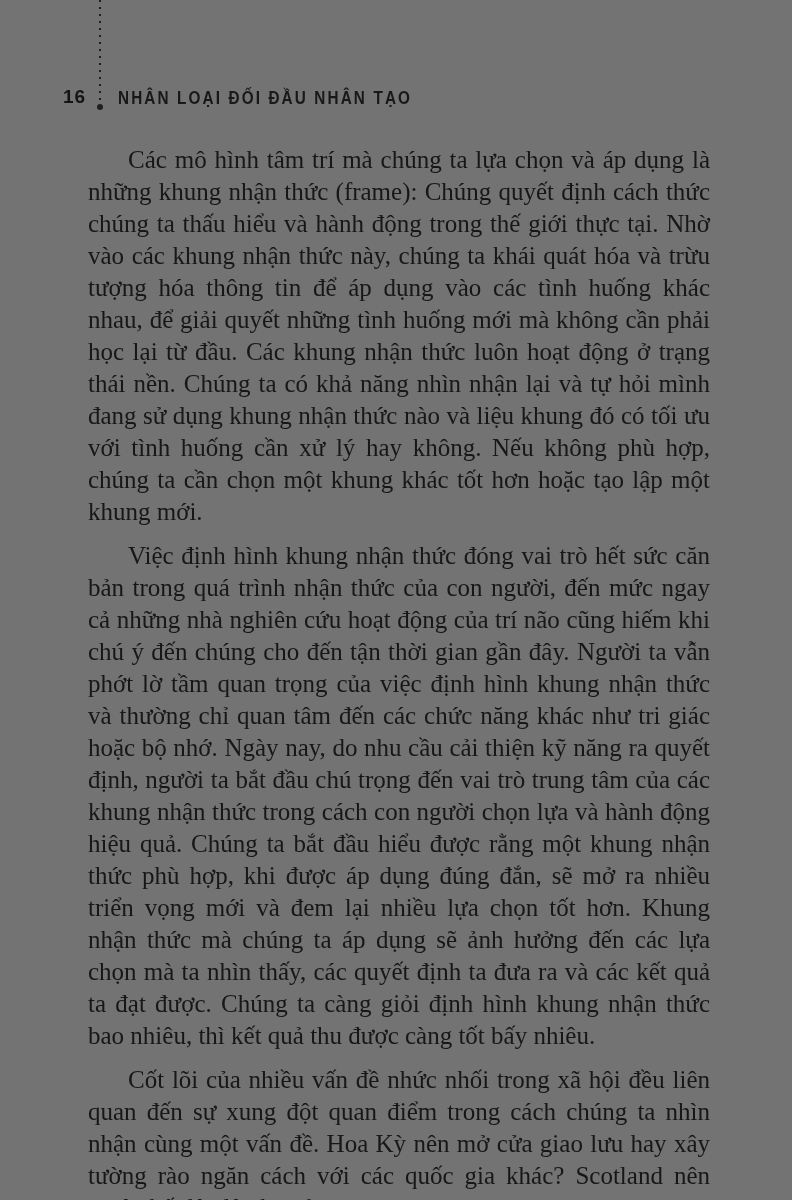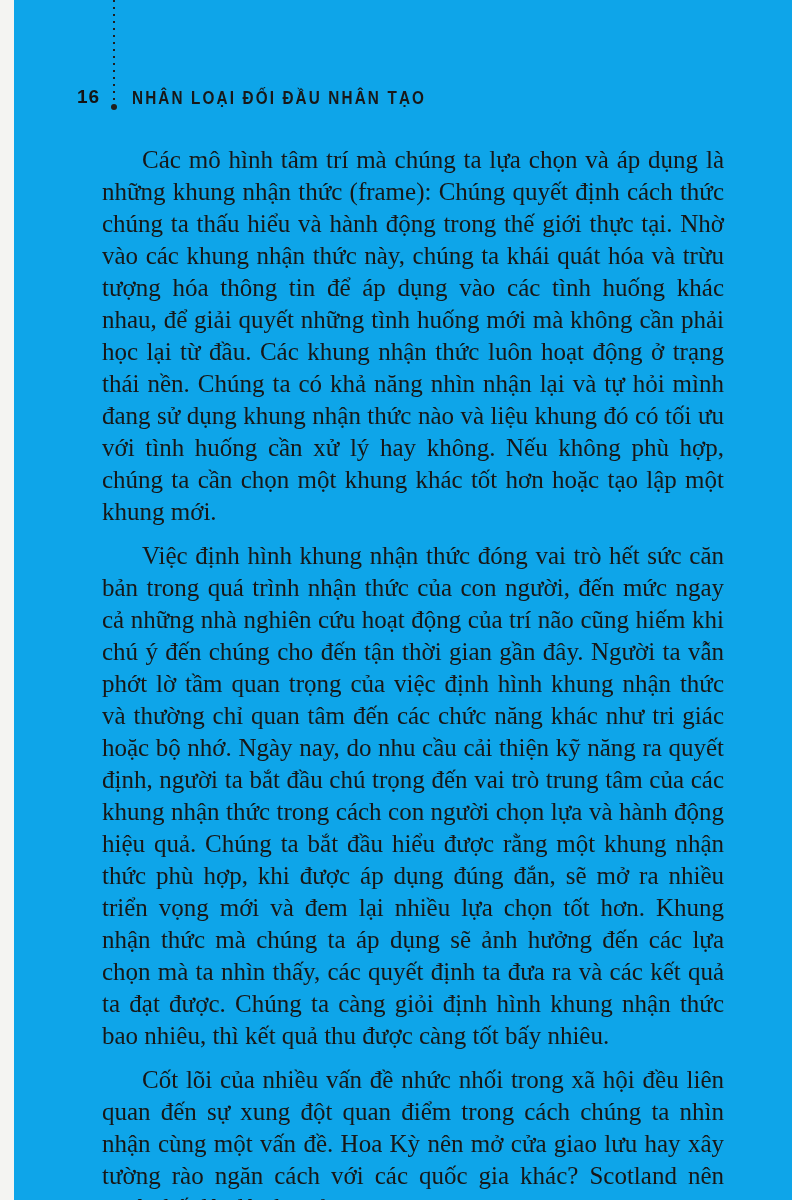--- a/index.html
+++ b/index.html
@@ -9,22 +9,21 @@
   body {
     width: 792px;
     height: 1200px;
     background: #f4f4f2;
     position: relative;
     overflow: hidden;
   }
   .page {
     position: absolute;
     inset: 0;
-    background: #0ea5e9;
-    margin-left: 14px;
+    background: #737373;
   }
   
   .dotted-line {
     position: absolute;
     left: 99px;
     top: 0;
     width: 2px;
     height: 100px;
     background: repeating-linear-gradient(
       to bottom,

